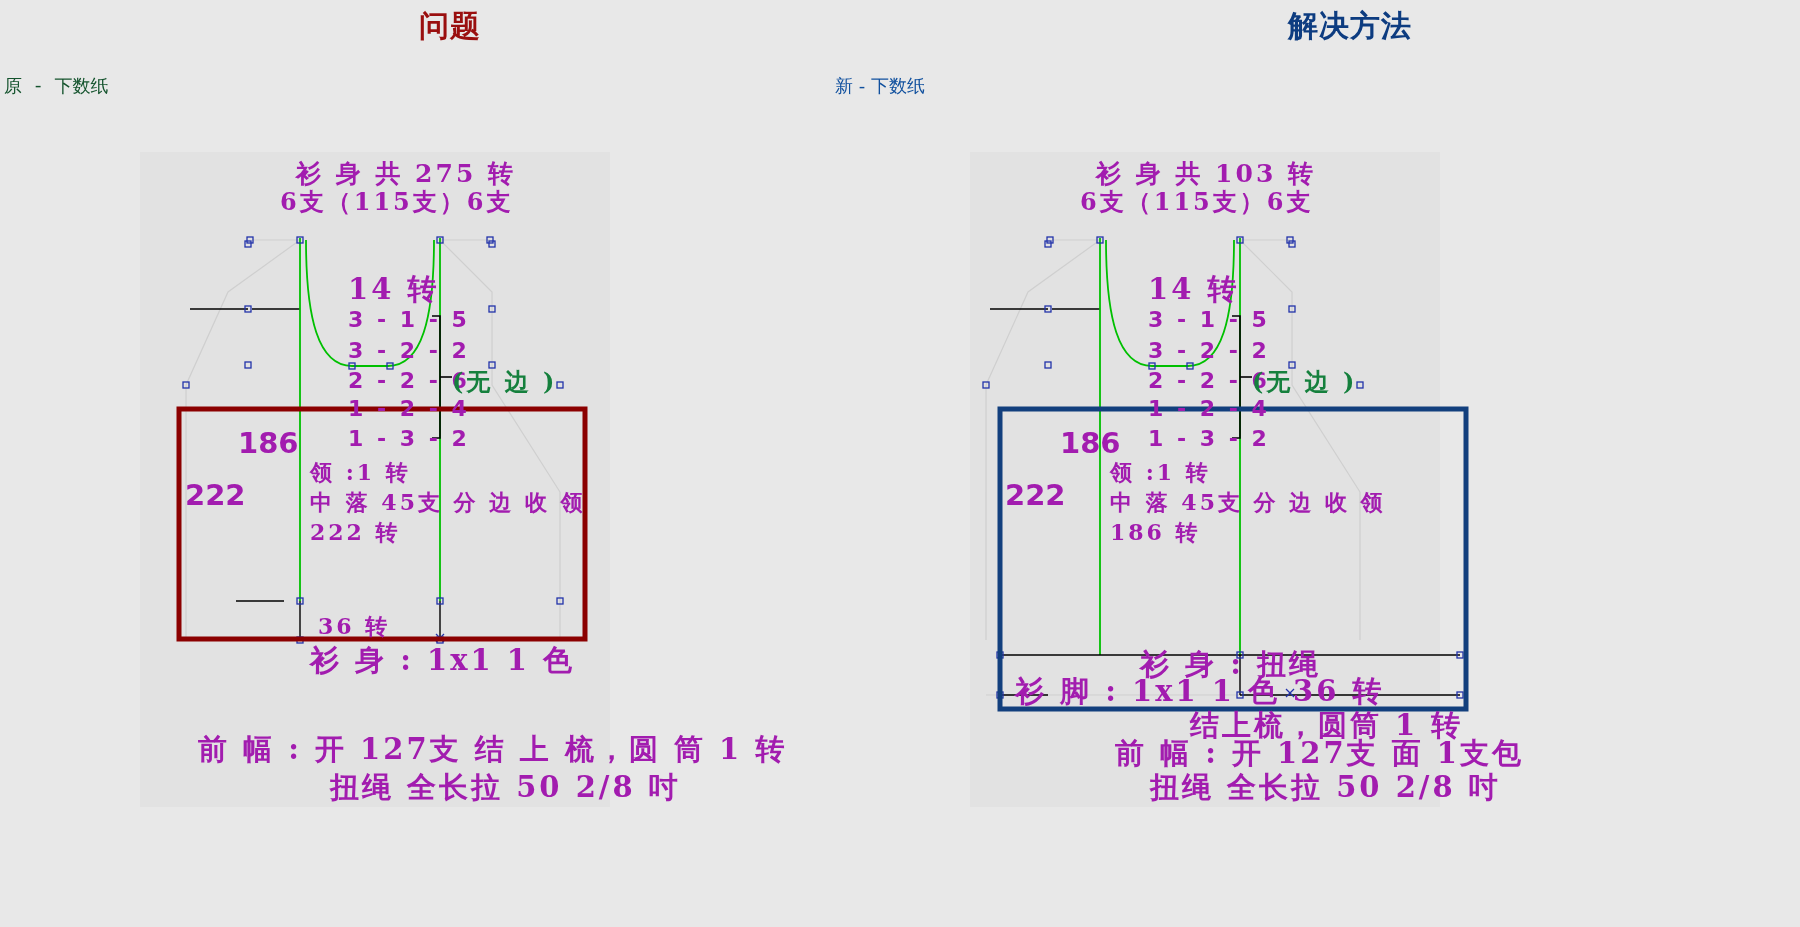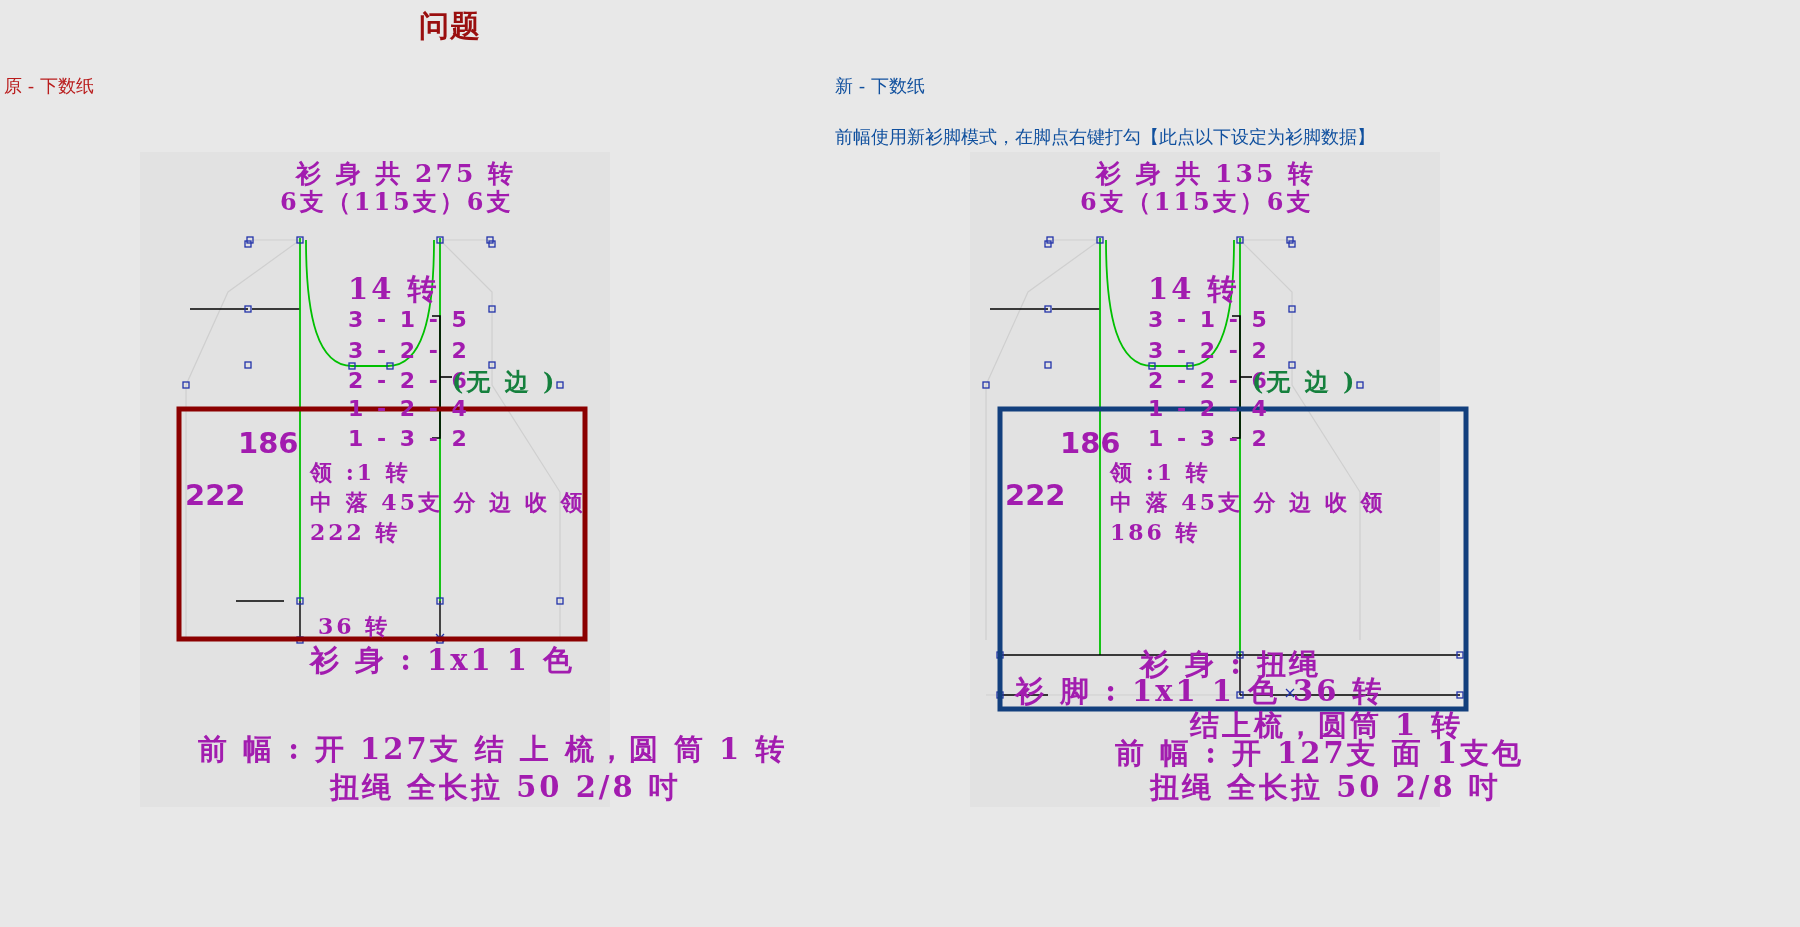--- a/index.html
+++ b/index.html
@@ -37,21 +37,21 @@
     font-weight: bold;
     letter-spacing: 1px;
   }
   .title-left  { color: #9a0f0f; }
   .title-right { color: #0d3c80; }
 
   .sub-label {
     position: absolute;
     font-size: 18px;
   }
-  .sub-left  { color: #b91c1c; left: 4px;  top: 74px; }
+  .sub-left  { color: #14532d; left: 4px;  top: 74px; font-family: Liberation Mono, monospace; }
 
   .note-line {
     position: absolute;
     font-size: 18px;
     white-space: nowrap;
   }
   .note-left  { color: #9a0f0f; left: 4px;   top: 125px; }
 
   
   .canvas {
@@ -187,24 +187,24 @@
     <div class="dlabel serif-b t22 sp" style="left:318px; top:612px;">36 转</div>
 
     <div class="dlabel serif-b t23 sp" style="left:310px; top:641px;">衫 身 : 1x1   1 色</div>
 
     <div class="dlabel serif-b t23 sp" style="left:198px; top:730px;">前 幅 : 开  127支  结 上 梳，圆 筒 1 转</div>
     <div class="dlabel serif-b t23 sp" style="left:330px; top:768px;">扭绳 全长拉 50 2/8 吋</div>
   </div>
 
   <div class="panel panel-right">
 
+    <div class="panel-title title-right">解决方法</div>
 
     <div class="sub-label" style="left:-65px; top:74px; color:#10509e;">新 - 下数纸</div>
 
-    <div class="note-line" style="left:-65px; top:125px; color:#10509e;">前幅使用新衫脚模式，在脚点右键打勾【此点以下设定为衫脚数据】</div>
 
     <div class="canvas" style="left:70px; width:470px;"></div>
 
     <svg class="diagram" viewBox="0 0 900 927">
 
       <polyline points="200,240 128,292 86,385 86,492" fill="none" stroke="#cfcfcf" stroke-width="1.2"></polyline>
       <polyline points="340,240 392,292 392,385 460,492" fill="none" stroke="#cfcfcf" stroke-width="1.2"></polyline>
       <line x1="86" y1="492" x2="86" y2="640" stroke="#cfcfcf" stroke-width="1.2"></line>
       <line x1="460" y1="492" x2="460" y2="640" stroke="#cfcfcf" stroke-width="1.2"></line>
       <line x1="86" y1="695" x2="460" y2="695" stroke="#cfcfcf" stroke-width="1"></line>
@@ -251,21 +251,21 @@
       </g>
 
       <g stroke="#2233aa" stroke-width="1.2">
         <line x1="386" y1="689" x2="394" y2="697"></line>
         <line x1="394" y1="689" x2="386" y2="697"></line>
       </g>
 
       <rect x="100" y="409" width="466" height="300" fill="none" stroke="#123f7d" stroke-width="5"></rect>
     </svg>
 
-    <div class="dlabel serif-b t25 sp" style="left:196px; top:157px;">衫 身 共 135 转</div>
+    <div class="dlabel serif-b t25 sp" style="left:196px; top:157px;">衫 身 共 103 转</div>
     <div class="dlabel serif-b t24 sp" style="left:180px; top:186px;">6支（115支）6支</div>
 
     <div class="dlabel serif-b t23 sp" style="left:248px; top:270px;">14 转</div>
 
     <div class="dlabel sans-b t22 sp" style="left:248px; top:307px;">3 - 1 - 5</div>
     <div class="dlabel sans-b t22 sp" style="left:248px; top:338px;">3 - 2 - 2</div>
     <div class="dlabel sans-b t22 sp" style="left:248px; top:368px;">2 - 2 - 6</div>
     <div class="dlabel sans-b t22 sp" style="left:248px; top:396px;">1 - 2 - 4</div>
     <div class="dlabel sans-b t22 sp" style="left:248px; top:426px;">1 - 3 - 2</div>
 

